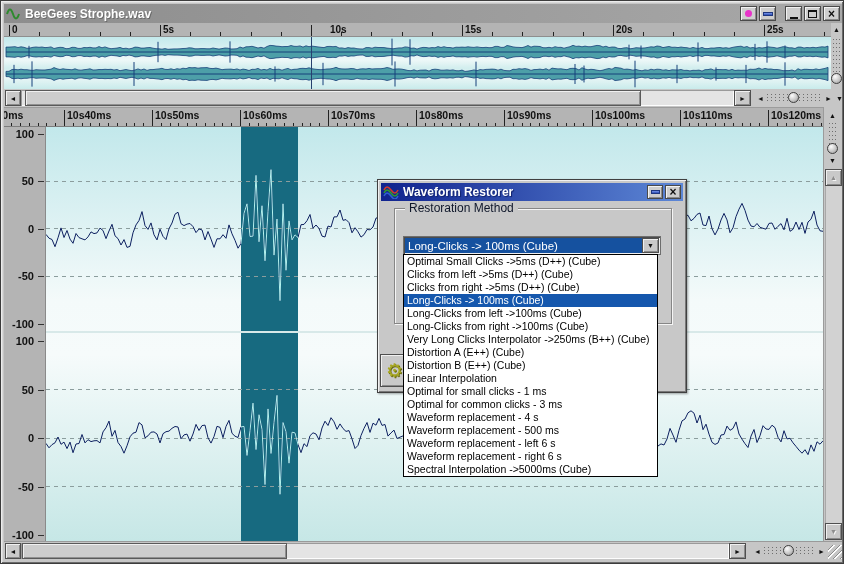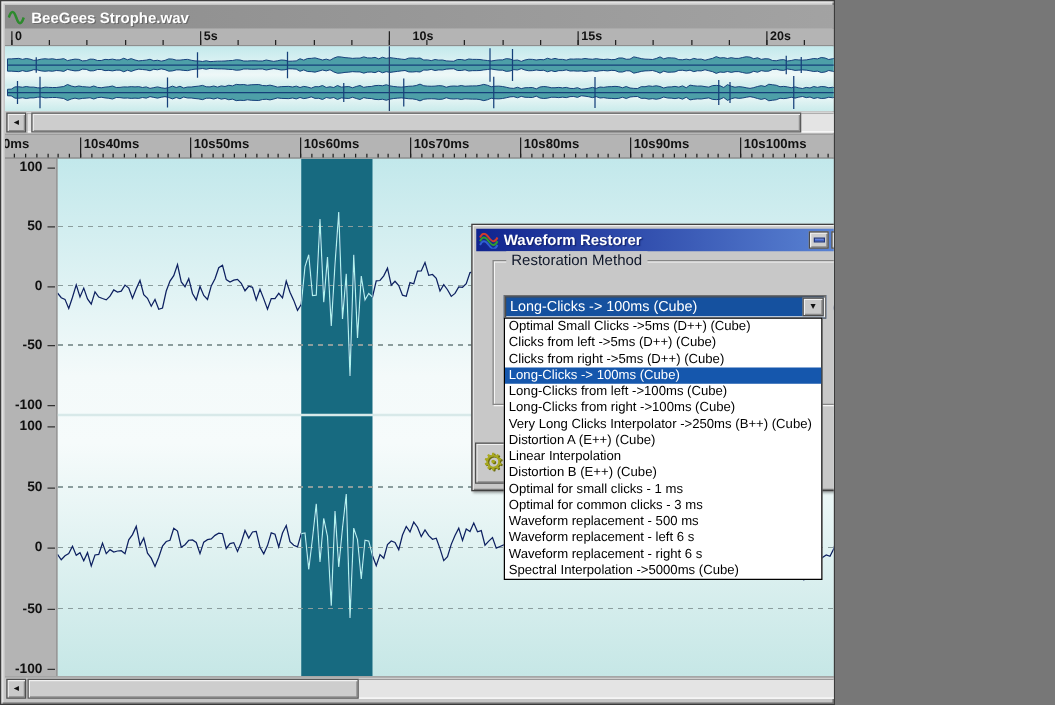--- a/index.html
+++ b/index.html
@@ -1,18 +1,18 @@
 <!DOCTYPE html>
 <html><head>
 <meta charset="utf-8">
 <style>
   html,body{margin:0;padding:0;background:#777;}
   *{box-sizing:border-box;font-family:"Liberation Sans",sans-serif;}
   .abs{position:absolute;}
-  .win{position:relative;width:668px;height:564px;background:#c6c6c6;
+  .win{position:relative;width:844px;height:564px;background:#c6c6c6;
        border:1px solid #3c3c3c;box-shadow:inset 1px 1px 0 #ececec,inset -1px -1px 0 #6a6a6a,inset 2px 2px 0 #d8d8d8;overflow:hidden;}
   
   .titlebar{left:3px;top:3px;width:838px;height:19px;background:linear-gradient(90deg,#8d8d8d,#a8a8a8);
             display:flex;align-items:center;padding:0 2px;}
   .title-text{color:#fff;font-weight:bold;font-size:12px;text-shadow:1px 1px 0 #6b6b6b;margin-left:3px;}
   .tb-btns{margin-left:auto;display:flex;align-items:center;gap:2px;}
   .wb{width:17px;height:15px;background:#cecece;border:1px solid #4a4a4a;
       box-shadow:inset 1px 1px 0 #f2f2f2,inset -1px -1px 0 #8a8a8a;display:flex;align-items:center;justify-content:center;padding:0;}
   .glyph-dot{width:7px;height:7px;border-radius:50%;background:#e833c9;}
   .glyph-dash{width:10px;height:4px;background:linear-gradient(#7b98ea,#2b4cb5);border:1px solid #20377f;}
@@ -429,23 +429,24 @@
 
   <div class="abs droplist" id="droplist">
       <div class="drow">Optimal Small Clicks -&gt;5ms (D++) (Cube)</div>
       <div class="drow">Clicks from left -&gt;5ms (D++) (Cube)</div>
       <div class="drow">Clicks from right -&gt;5ms (D++) (Cube)</div>
       <div class="drow sel">Long-Clicks -&gt; 100ms (Cube)</div>
       <div class="drow">Long-Clicks from left -&gt;100ms (Cube)</div>
       <div class="drow">Long-Clicks from right -&gt;100ms (Cube)</div>
       <div class="drow">Very Long Clicks Interpolator -&gt;250ms (B++) (Cube)</div>
       <div class="drow">Distortion A (E++) (Cube)</div>
+      <div class="drow">Distortion B (E++) (Cube)</div>
       <div class="drow">Linear Interpolation</div>
-      <div class="drow">Distortion B (E++) (Cube)</div>
       <div class="drow">Optimal for small clicks - 1 ms</div>
       <div class="drow">Optimal for common clicks - 3 ms</div>
+      <div class="drow">Waveform replacement - 4 s</div>
       <div class="drow">Waveform replacement - 500 ms</div>
       <div class="drow">Waveform replacement - left 6 s</div>
       <div class="drow">Waveform replacement - right 6 s</div>
       <div class="drow">Spectral Interpolation -&gt;5000ms (Cube)</div>
     </div>
 
 </div>
 
 </body></html>

